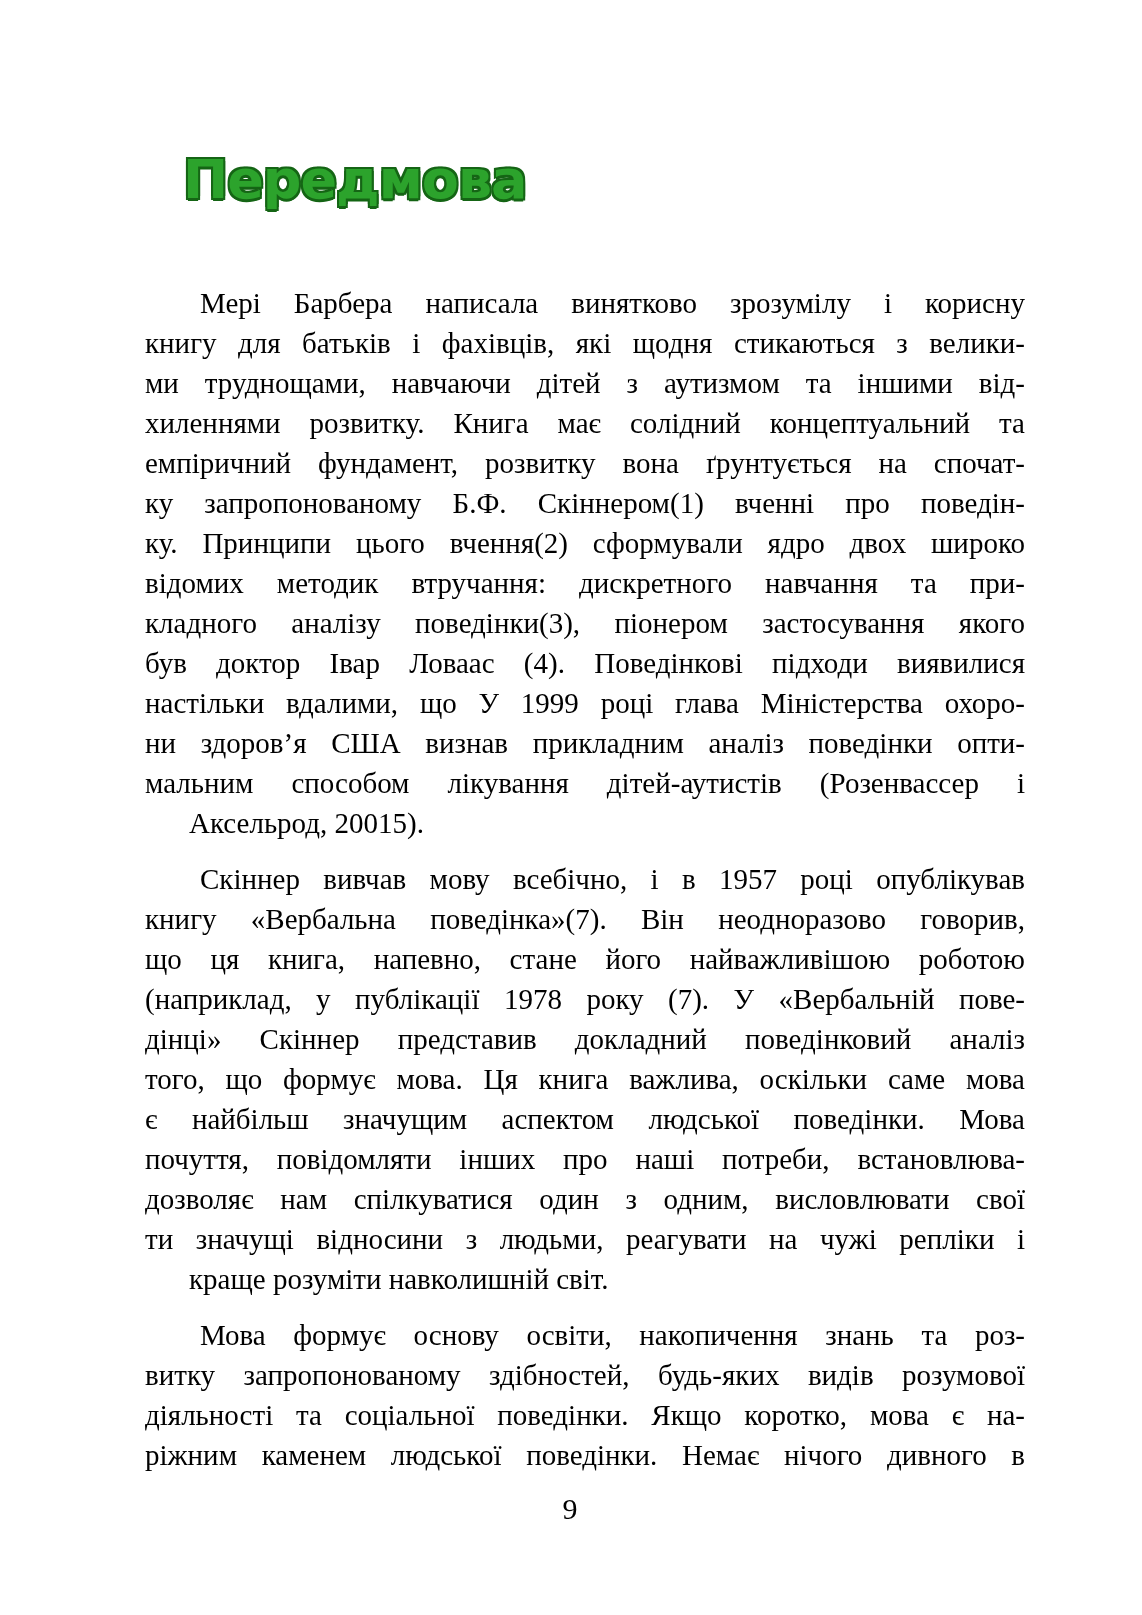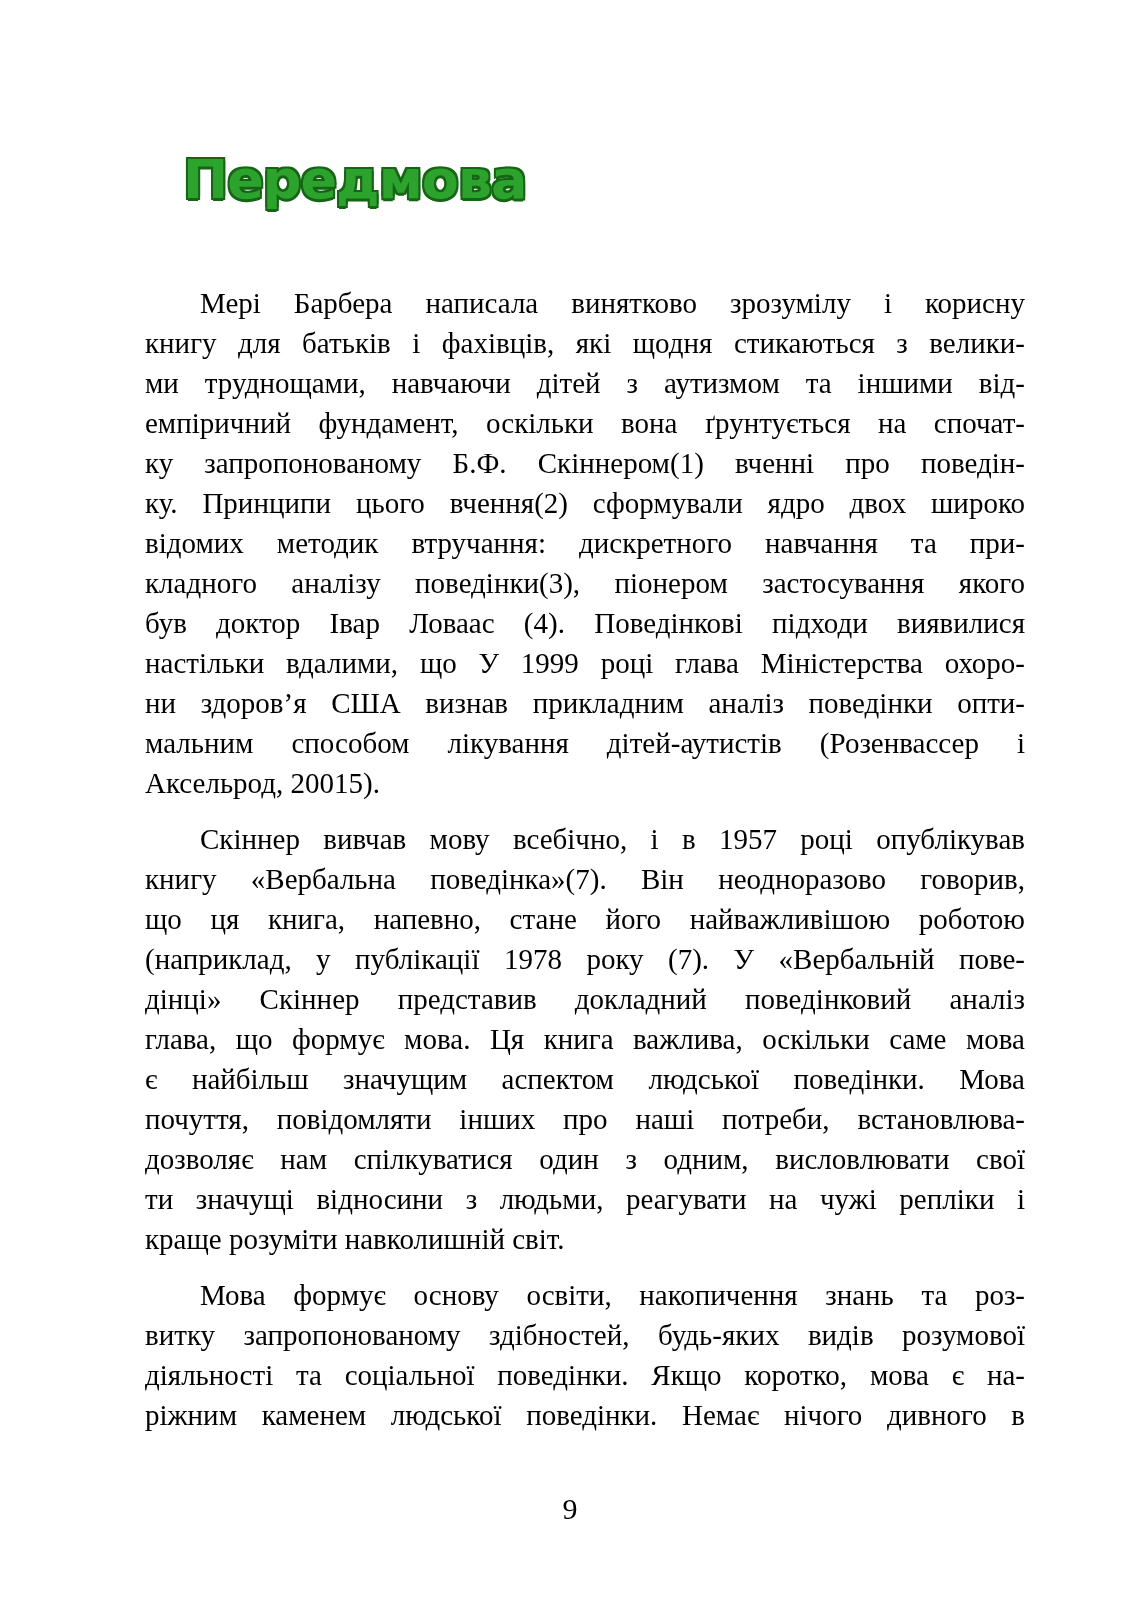--- a/index.html
+++ b/index.html
@@ -42,20 +42,21 @@
   }
   .para {
     margin: 0 0 16px 0;
   }
   .para .line {
     text-align: justify;
     text-align-last: justify;
   }
   .para .line.flush-left {
     text-align-last: left;
+    margin-left: 44px;
   }
   .para .line:first-child {
     text-indent: 55px;
   }
   .page-number {
     position: absolute;
     top: 1492px;
     left: 130px;
     width: 880px;
     text-align: center;
@@ -66,38 +67,39 @@
 <body>
 
 <div class="page">
   <div class="title">Передмова</div>
 
   <div class="body-text">
       <div class="para">
         <div class="line">Мері Барбера написала винятково зрозумілу і корисну</div>
         <div class="line">книгу для батьків і фахівців, які щодня стикаються з велики-</div>
         <div class="line">ми труднощами, навчаючи дітей з аутизмом та іншими від-</div>
-        <div class="line">емпіричний фундамент, оскільки вона ґрунтується на спочат-</div>
+        <div class="line">хиленнями розвитку. Книга має солідний концептуальний та</div>
+        <div class="line">емпіричний фундамент, розвитку вона ґрунтується на спочат-</div>
         <div class="line">ку запропонованому Б.Ф. Скіннером(1) вченні про поведін-</div>
         <div class="line">ку. Принципи цього вчення(2) сформували ядро двох широко</div>
         <div class="line">відомих методик втручання: дискретного навчання та при-</div>
         <div class="line">кладного аналізу поведінки(3), піонером застосування якого</div>
         <div class="line">був доктор Івар Ловаас (4). Поведінкові підходи виявилися</div>
         <div class="line">настільки вдалими, що У 1999 році глава Міністерства охоро-</div>
         <div class="line">ни здоров’я США визнав прикладним аналіз поведінки опти-</div>
         <div class="line">мальним способом лікування дітей-аутистів (Розенвассер і</div>
         <div class="line flush-left">Аксельрод, 20015).</div>
       </div>
       <div class="para">
         <div class="line">Скіннер вивчав мову всебічно, і в 1957 році опублікував</div>
         <div class="line">книгу «Вербальна поведінка»(7). Він неодноразово говорив,</div>
         <div class="line">що ця книга, напевно, стане його найважливішою роботою</div>
         <div class="line">(наприклад, у публікації 1978 року (7). У «Вербальній пове-</div>
         <div class="line">дінці» Скіннер представив докладний поведінковий аналіз</div>
-        <div class="line">глава, що формує мова. Ця книга важлива, оскільки саме мова</div>
+        <div class="line">того, що формує мова. Ця книга важлива, оскільки саме мова</div>
         <div class="line">є найбільш значущим аспектом людської поведінки. Мова</div>
         <div class="line">почуття, повідомляти інших про наші потреби, встановлюва-</div>
         <div class="line">дозволяє нам спілкуватися один з одним, висловлювати свої</div>
         <div class="line">ти значущі відносини з людьми, реагувати на чужі репліки і</div>
         <div class="line flush-left">краще розуміти навколишній світ.</div>
       </div>
       <div class="para">
         <div class="line">Мова формує основу освіти, накопичення знань та роз-</div>
         <div class="line">витку запропонованому здібностей, будь-яких видів розумової</div>
         <div class="line">діяльності та соціальної поведінки. Якщо коротко, мова є на-</div>

